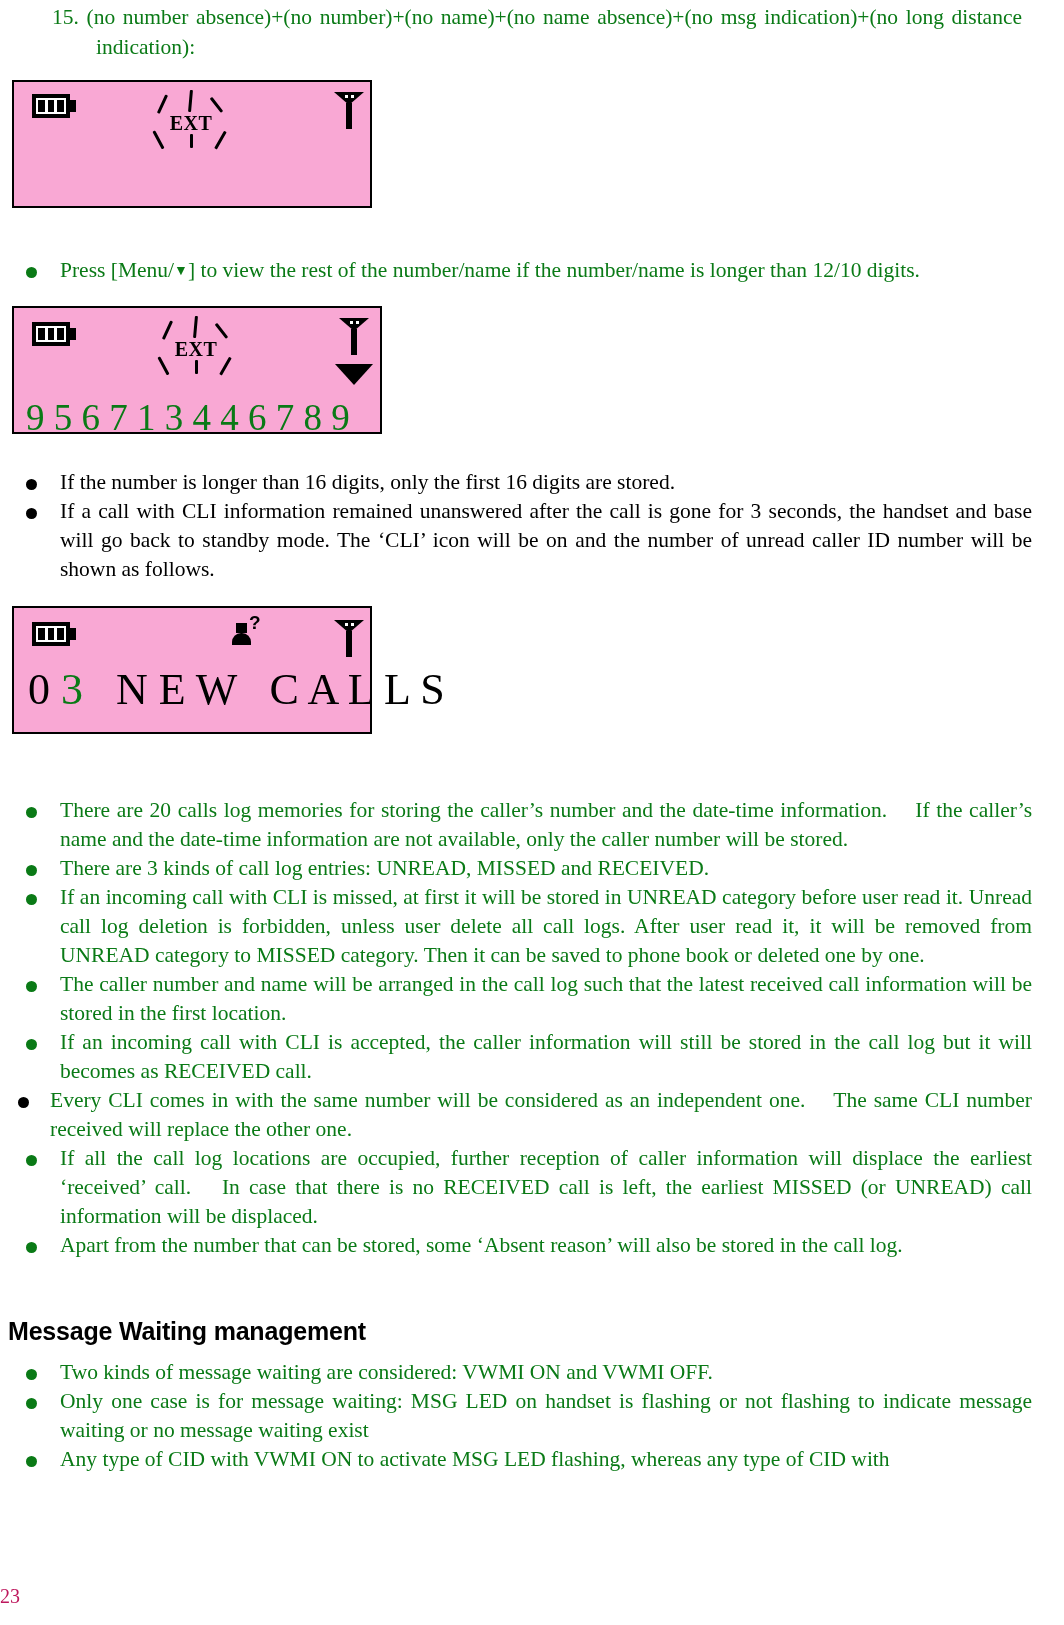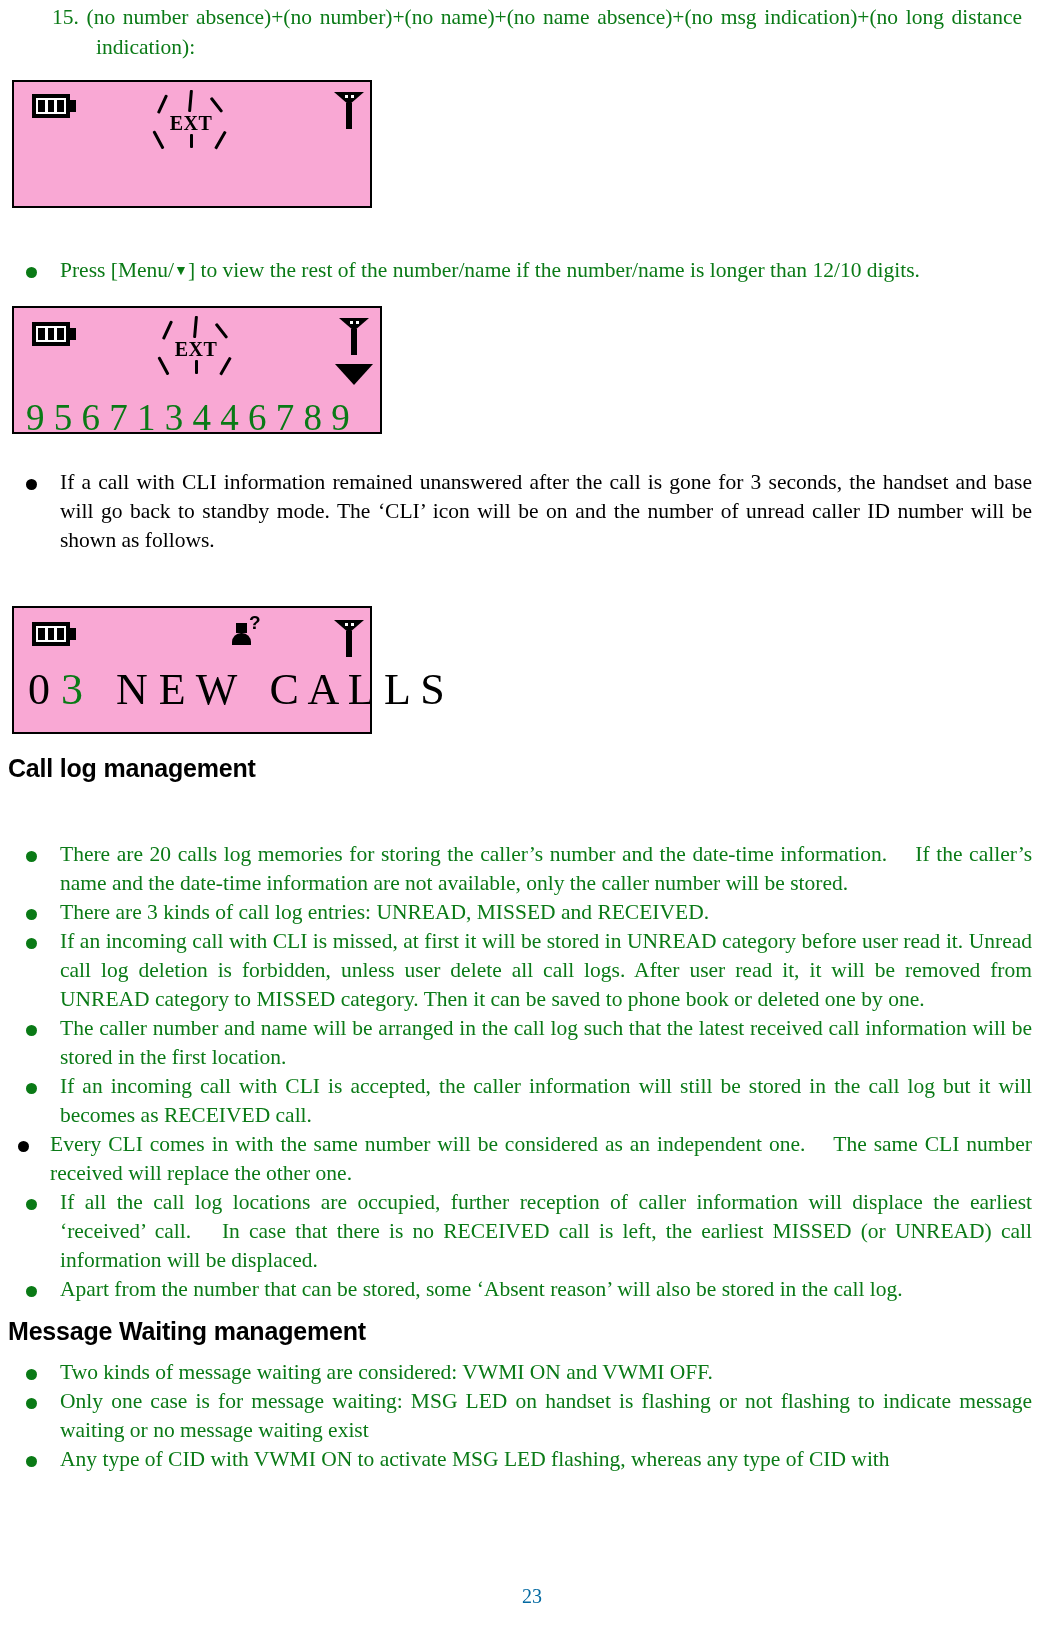--- a/index.html
+++ b/index.html
@@ -272,23 +272,22 @@
     font-size: 44px;
   }
   .lcd-row .g { color: #0a7a16; }
   .lcd-row .k { color: #000000; }
 
   
   .page-number {
     position: absolute;
     left: 0;
     width: 1064px;
-    text-align: center;
     font-size: 20px;
-    color: #0369a1;
+    color: #be185d;
   }
 
   .menu-arrow {
     display: inline-block;
     font-size: 14px;
     line-height: 1;
     transform: translateY(-2px);
   }
 </style>
 </head>
@@ -370,20 +369,24 @@
 
       <div class="icon-down-triangle" style="left:321px; top:56px;"></div>
 
       <div class="lcd-row digits" style="top:90px;">9 5 6 7 1 3 4 4 6 7 8 9</div>
     </div>
   </div>
 
   <div class="blist" style="top:468px;">
     <div class="bitem black">
       <span class="bullet"><span class="bullet-dot k"></span></span>
+      <span>If the number is longer than 16 digits, only the first 16 digits are stored.</span>
+    </div>
+    <div class="bitem black">
+      <span class="bullet"><span class="bullet-dot k"></span></span>
       <span>If a call with CLI information remained unanswered after the call is gone for 3 seconds, the handset and base will go back to standby mode. The ‘CLI’ icon will be on and the number of unread caller ID number will be shown as follows.</span>
     </div>
   </div>
 
   <div class="lcd" style="left:12px; top:606px; width:360px; height:128px;">
     <div class="lcd-icons">
       <div class="icon-battery" style="left:18px; top:14px;">
         <div class="shell"></div>
         <div class="bars">
             <i></i>
@@ -403,23 +406,22 @@
         <div class="dish"></div>
         <div class="dot-l"></div>
         <div class="dot-r"></div>
         <div class="stem"></div>
       </div>
 
       <div class="lcd-row calls" style="top:62px;"><span class="k">0</span><span class="k"> </span><span class="g">3</span><span class="k">   </span><span class="k">N E W   C A L L S</span></div>
     </div>
   </div>
 
-  <h2 class="heading" style="top:754px; margin:0;">Call log management</h2>
-
-  <div class="blist" style="top:796px;margin-top:44px;">
+
+  <div class="blist" style="top:796px;">
     <div class="bitem green">
       <span class="bullet"><span class="bullet-dot"></span></span>
       <span>There are 20 calls log memories for storing the caller’s number and the date-time information.  If the caller’s name and the date-time information are not available, only the caller number will be stored.</span>
     </div>
     <div class="bitem green">
       <span class="bullet"><span class="bullet-dot"></span></span>
       <span>There are 3 kinds of call log entries: UNREAD, MISSED and RECEIVED.</span>
     </div>
     <div class="bitem green">
       <span class="bullet"><span class="bullet-dot"></span></span>

